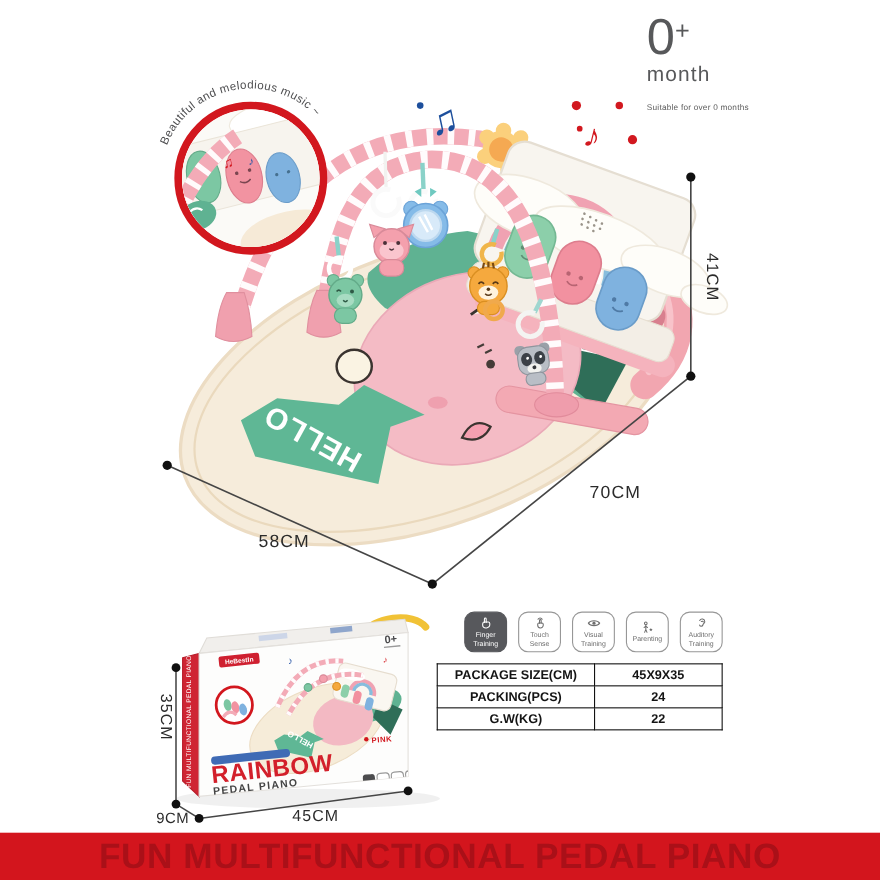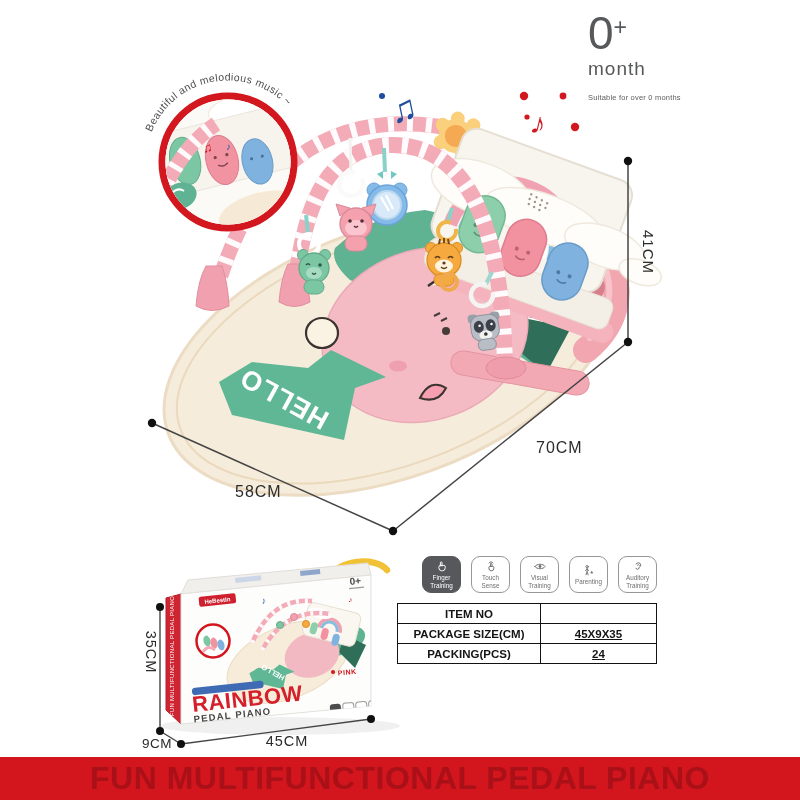--- a/index.html
+++ b/index.html
@@ -20,21 +20,21 @@
   .badge{width:37px;height:35px;border-radius:9px;border:1.4px solid #979797;color:#6e6e6e;
          display:flex;flex-direction:column;align-items:center;justify-content:center;background:#fff;}
   .badge.filled{background:#57585c;border-color:#57585c;color:#fff;}
   .badge svg{display:block;margin-bottom:1px;}
   .badge .lbl{font-size:6.3px;line-height:1.15;text-align:center;font-weight:400;width:34px;}
 
   
   .spec{position:absolute;left:397px;top:603px;border-collapse:collapse;}
   .spec td{border:1.6px solid #121212;font-size:11.5px;font-weight:bold;color:#141414;
            text-align:center;height:19px;padding:0 2px;}
-  .spec td.l{width:138px;} .spec td.v{width:111px;text-decoration:underline;}
+  .spec td.l{width:138px;} .spec td.v{width:111px;}
 
   
   .banner{position:absolute;left:0;top:757px;width:800px;height:43px;background:#d3151d;}
   .banner .t{font-size:32px;font-weight:bold;color:#aa1018;text-align:center;line-height:43px;
              letter-spacing:.5px;white-space:nowrap;}
 </style>
 </head>
 <body>
 
 <div id="canvas">
@@ -407,31 +407,31 @@
       <path d="M8.5 7.5A4.5 4.5 0 0 1 17 9.5c0 2.6-2.4 3-3 5.2-.4 1.6-1.5 2.6-3 2.6a2.8 2.8 0 0 1-2.7-2"></path>
       <path d="M11.2 9.3A2.2 2.2 0 0 1 14.6 10"></path>
     </svg>
     <div class="lbl">Auditory Training</div>
   </div>
 </div>
 
 <table class="spec">
   <tbody>
     <tr>
-      <td class="l">ITEM NO</td>
-      <td class="v"></td>
-    </tr>
-    <tr>
       <td class="l">PACKAGE SIZE(CM)</td>
       <td class="v">45X9X35</td>
     </tr>
     <tr>
       <td class="l">PACKING(PCS)</td>
       <td class="v">24</td>
     </tr>
+    <tr>
+      <td class="l">G.W(KG)</td>
+      <td class="v">22</td>
+    </tr>
   </tbody>
 </table>
 
 <div class="banner">
   <div class="t">FUN MULTIFUNCTIONAL PEDAL PIANO</div>
 </div>
 
 </div>
 
 </body></html>

